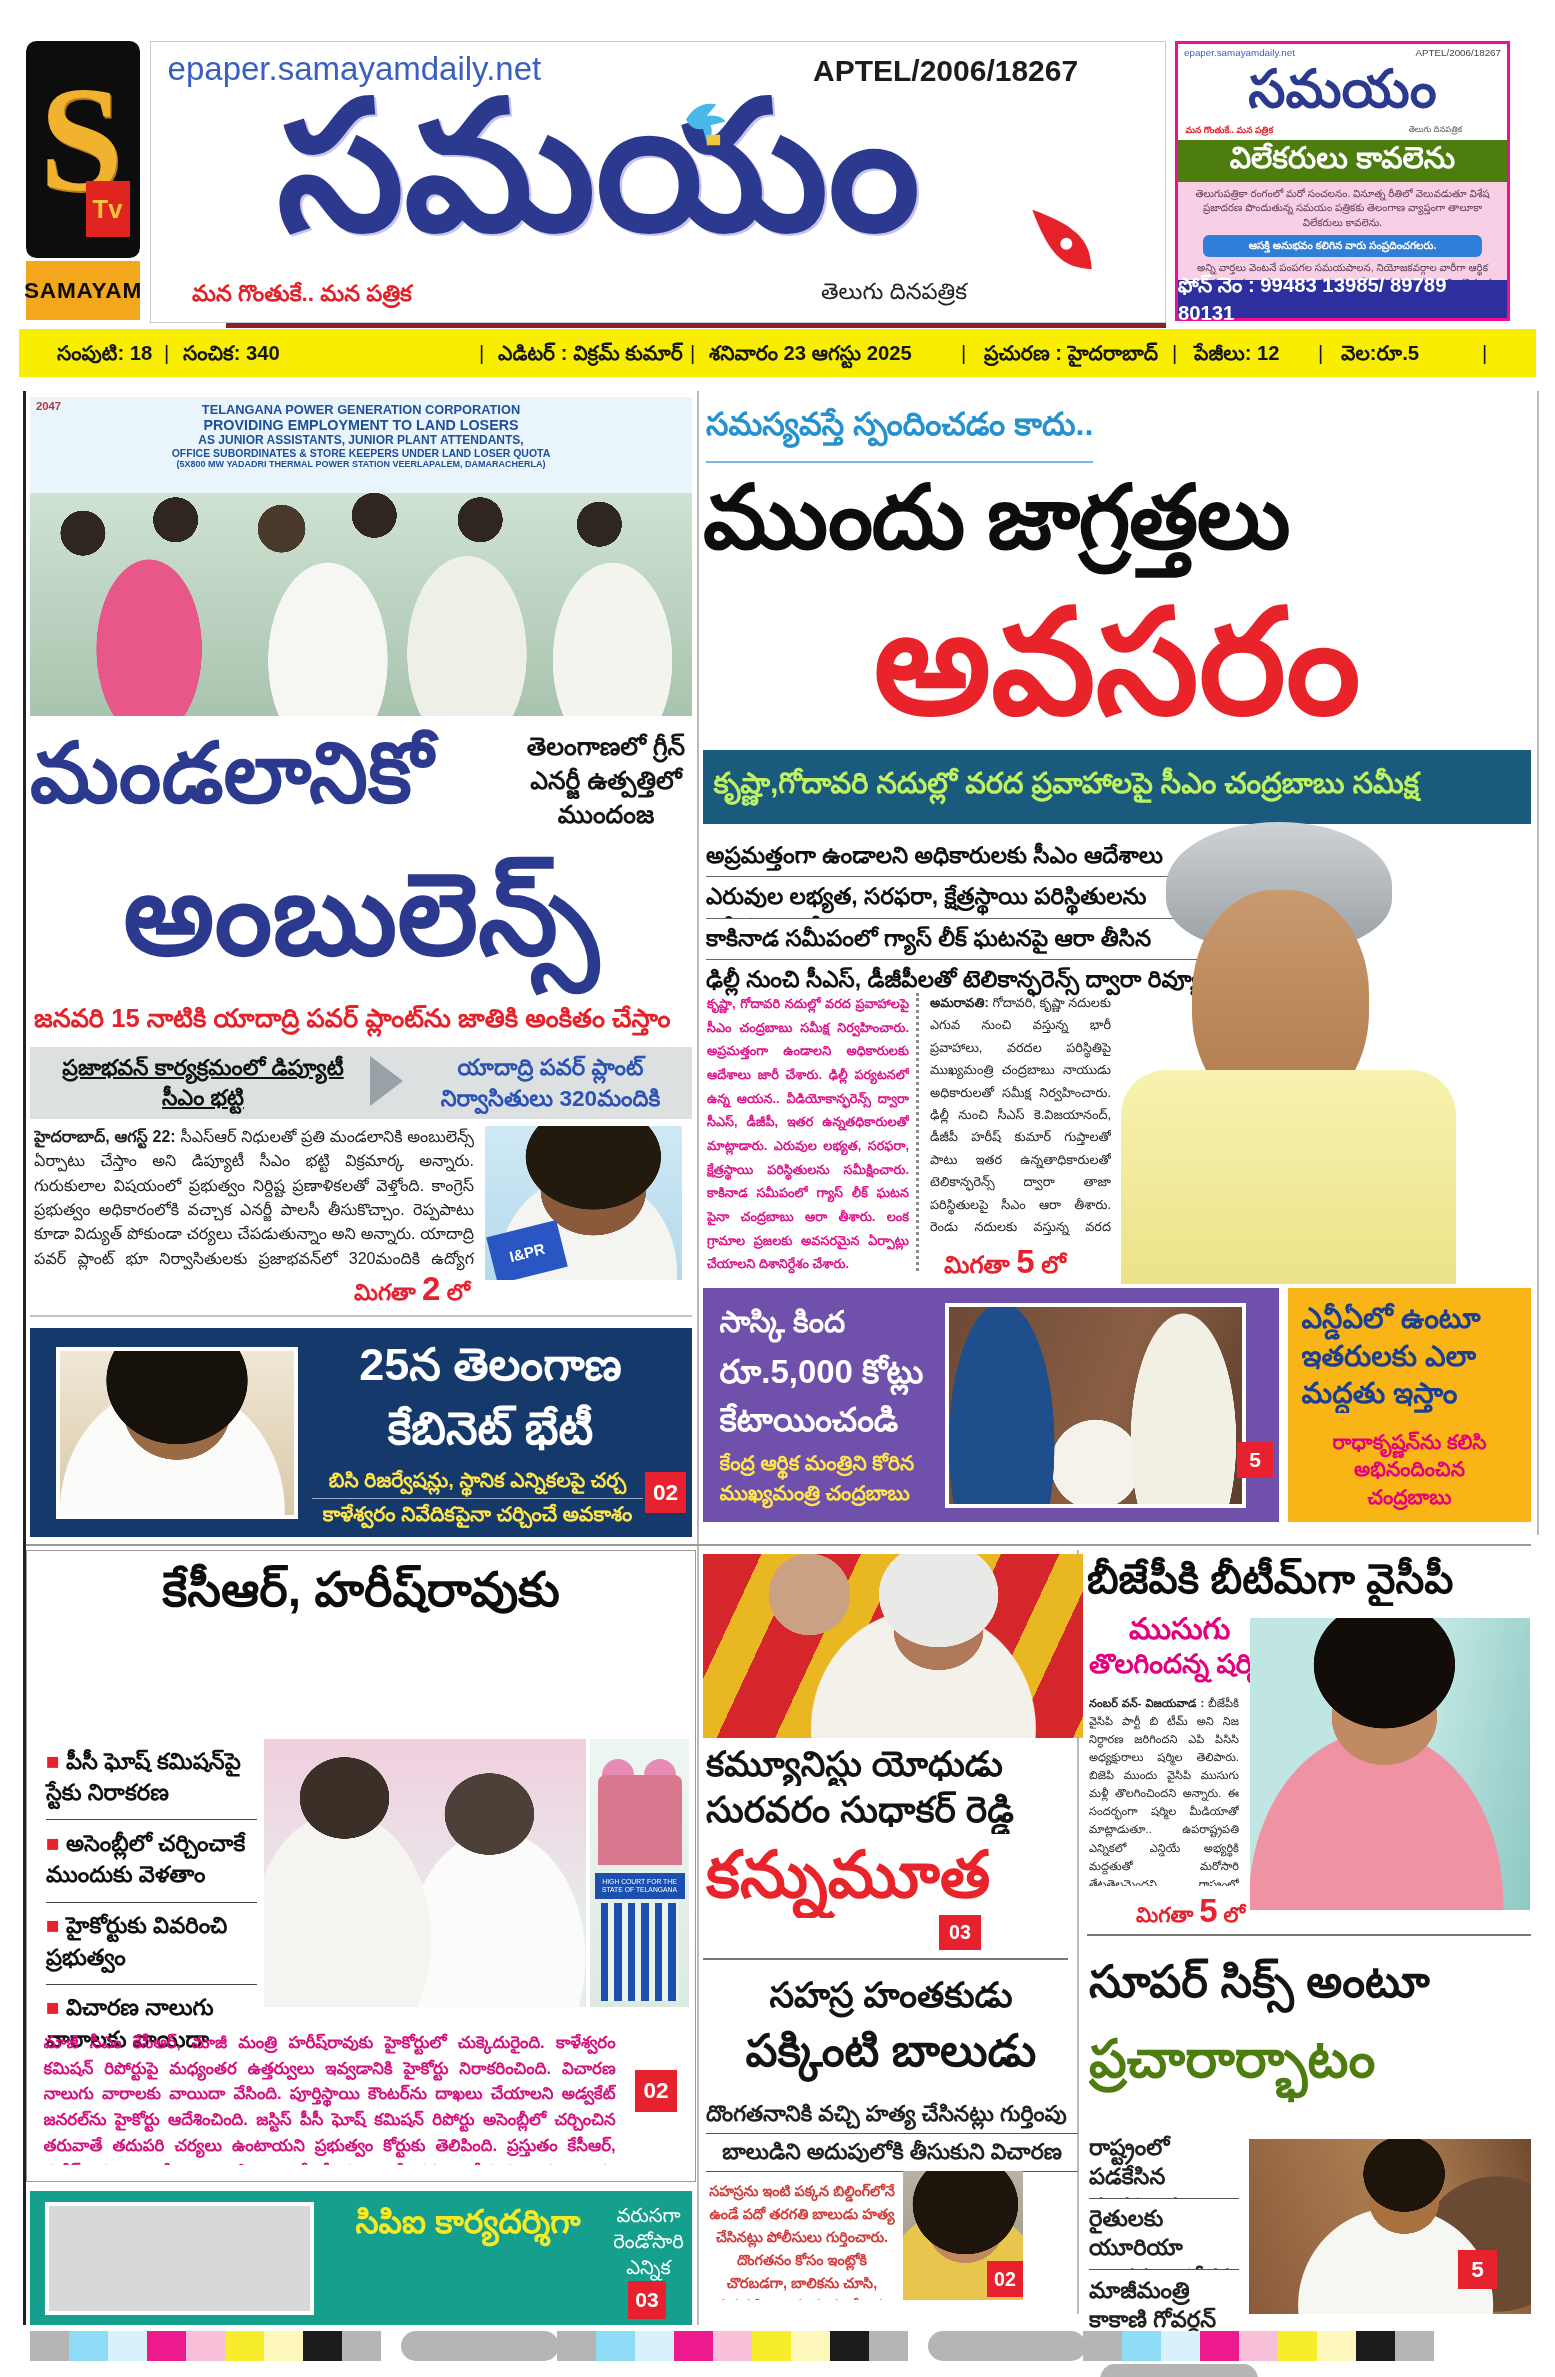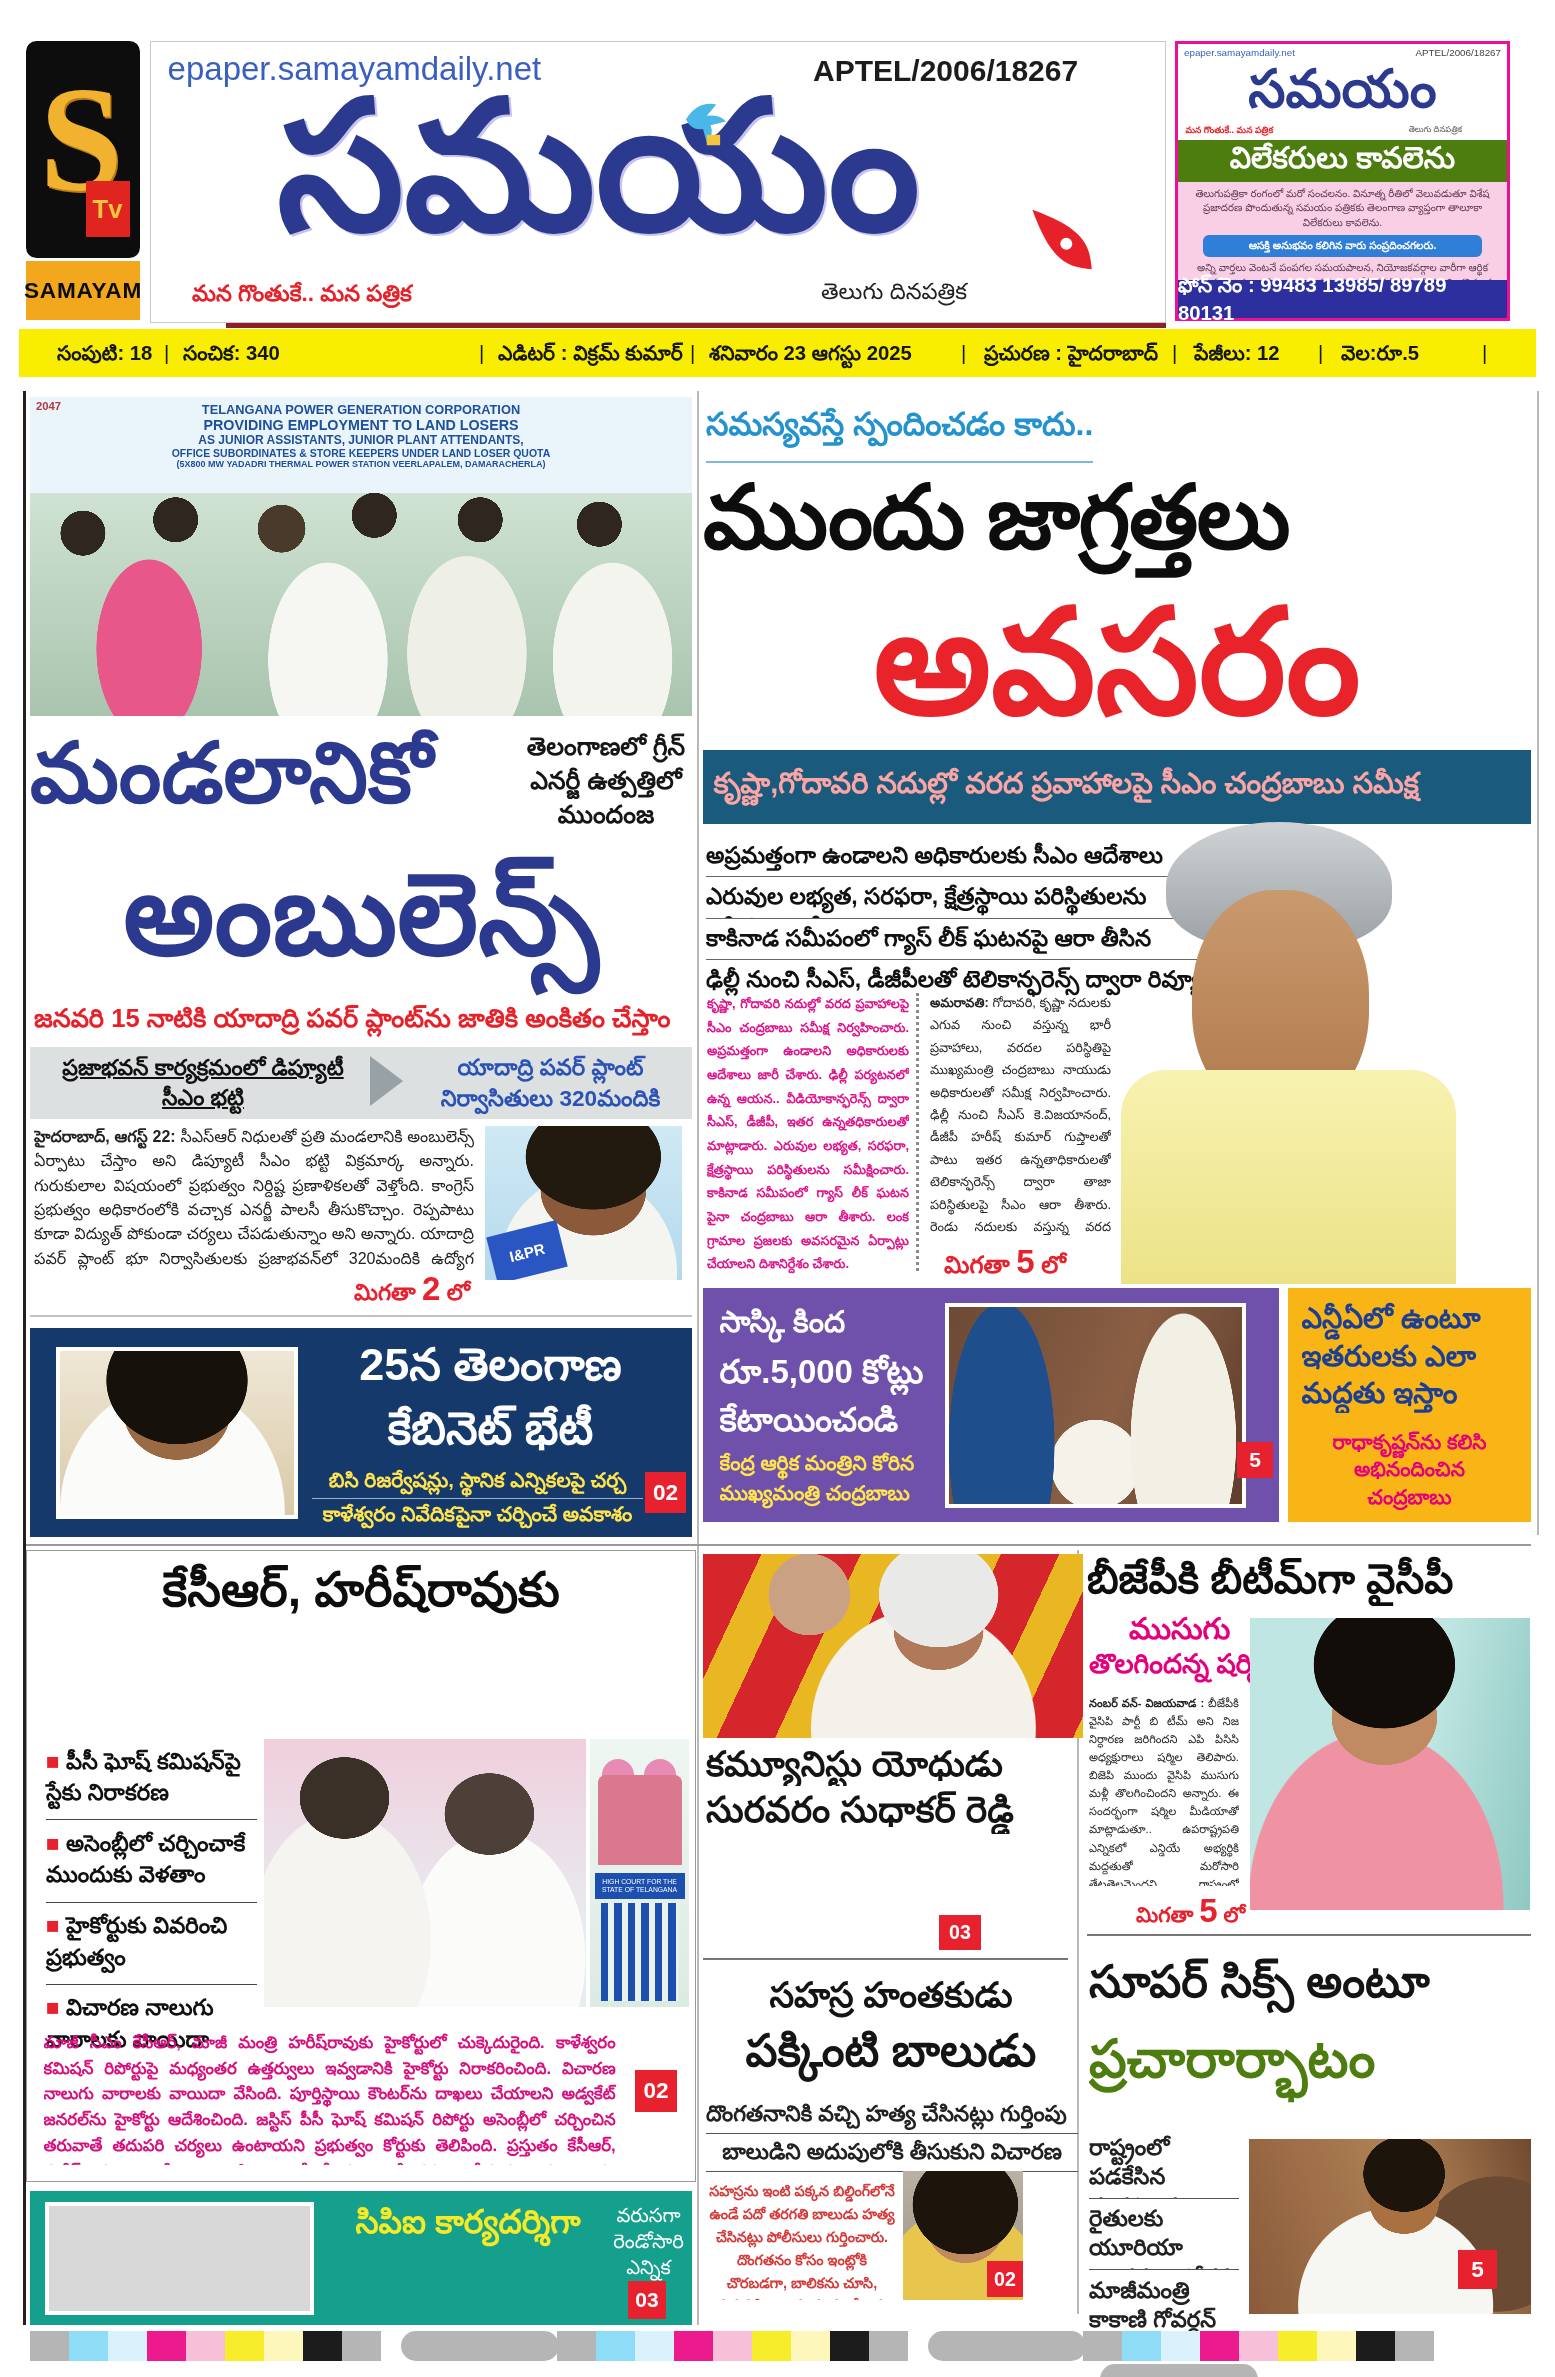--- a/index.html
+++ b/index.html
@@ -295,21 +295,21 @@
       <div>వరుసగా</div>
       <div>రెండోసారి</div>
       <div>ఎన్నిక</div>
     </div>
     <div class="pg" style="left:598px;top:90px;width:38px;height:38px;font-size:21px;">03</div>
   </div>
 
   <div class="abs b" style="left:706px;top:406px;font-size:32px;color:#2492cf;border-bottom:2.3px solid #7fb8dd;padding-bottom:10.5px;">సమస్యవస్తే స్పందించడం కాదు..</div>
   <div class="abs cut" style="left:703px;top:457px;width:828px;height:124px;font-size:89px;line-height:120px;font-weight:900;color:#0d0d0d;letter-spacing:-1.5px;">ముందు జాగ్రత్తలు</div>
   <div class="abs cut ctr" style="left:703px;top:579px;width:828px;height:172px;font-size:147px;line-height:166px;font-weight:900;color:#e8232a;">అవసరం</div>
-  <div class="abs cut b" style="left:703px;top:750px;width:828px;height:74px;background:#1a5a7d;color:#fca5a5;font-size:29px;display:flex;align-items:center;padding-left:10.5px;box-sizing:border-box;">కృష్ణా,గోదావరి నదుల్లో వరద ప్రవాహాలపై సీఎం చంద్రబాబు సమీక్ష</div>
+  <div class="abs cut b" style="left:703px;top:750px;width:828px;height:74px;background:#1a5a7d;color:#bef264;font-size:29px;display:flex;align-items:center;padding-left:10.5px;box-sizing:border-box;">కృష్ణా,గోదావరి నదుల్లో వరద ప్రవాహాలపై సీఎం చంద్రబాబు సమీక్ష</div>
 
   <div class="abs" style="left:706px;top:837px;width:497px;">
     <div class="cut" style="border-bottom:1.5px solid #666;padding:4.5px 0 7.5px;font-size:23px;font-weight:bold;height:27px;">అప్రమత్తంగా ఉండాలని అధికారులకు సీఎం ఆదేశాలు</div>
     <div class="cut" style="border-bottom:1.5px solid #666;padding:6px 0 7.5px;font-size:23px;font-weight:bold;height:27px;">ఎరువుల లభ్యత, సరఫరా, క్షేత్రస్థాయి పరిస్థితులను సమీక్షించిన సీఎం</div>
     <div class="cut" style="border-bottom:1.5px solid #666;padding:6px 0 7.5px;font-size:23px;font-weight:bold;height:27px;">కాకినాడ సమీపంలో గ్యాస్ లీక్ ఘటనపై ఆరా తీసిన ముఖ్యమంత్రి</div>
     <div class="cut" style="padding:6px 0 6px;font-size:23px;font-weight:bold;height:27px;">ఢిల్లీ నుంచి సీఎస్, డీజీపీలతో టెలికాన్ఫరెన్స్ ద్వారా రివ్యూ</div>
   </div>
 
   <div class="abs cut" style="left:707px;top:992px;width:202px;height:284px;font-size:12.8px;line-height:1.85;color:#e0148c;font-weight:bold;text-align:justify;">కృష్ణా, గోదావరి నదుల్లో వరద ప్రవాహాలపై సీఎం చంద్రబాబు సమీక్ష నిర్వహించారు. అప్రమత్తంగా ఉండాలని అధికారులకు ఆదేశాలు జారీ చేశారు. ఢిల్లీ పర్యటనలో ఉన్న ఆయన.. వీడియోకాన్ఫరెన్స్ ద్వారా సీఎస్, డీజీపీ, ఇతర ఉన్నతధికారులతో మాట్లాడారు. ఎరువుల లభ్యత, సరఫరా, క్షేత్రస్థాయి పరిస్థితులను సమీక్షించారు. కాకినాడ సమీపంలో గ్యాస్ లీక్ ఘటన పైనా చంద్రబాబు ఆరా తీశారు. లంక గ్రామాల ప్రజలకు అవసరమైన ఏర్పాట్లు చేయాలని దిశానిర్దేశం చేశారు.</div>
   <div class="abs" style="left:916px;top:993px;width:0;height:278px;border-left:3px dotted #8a8a8a;"></div>
@@ -347,20 +347,21 @@
     <div class="abs cut b ctr" style="left:7.5px;top:141px;width:228px;height:87px;font-size:20.3px;line-height:1.35;color:#e5007d;">
       <div>రాధాకృష్ణన్​ను కలిసి</div>
       <div>అభినందించిన</div>
       <div>చంద్రబాబు</div>
     </div>
   </div>
 
   <div class="photo" id="phSura" style="left:703px;top:1554px;width:380px;height:184px;"></div>
   <div class="abs cut xb" style="left:706px;top:1744px;width:376px;height:42px;font-size:35px;color:#141414;">కమ్యూనిస్టు యోధుడు</div>
   <div class="abs cut xb" style="left:706px;top:1789px;width:376px;height:45px;font-size:36px;color:#141414;">సురవరం సుధాకర్ రెడ్డి</div>
+  <div class="abs cut xb" style="left:706px;top:1837px;width:331px;height:81px;font-size:65px;color:#e8232a;">కన్నుమూత</div>
   <div class="pg" style="left:939px;top:1915px;width:42px;height:35px;font-size:19.6px;">03</div>
   <div class="hrule" style="left:703px;top:1958px;width:365px;background:#777;"></div>
 
   <div class="abs cut xb ctr" style="left:703px;top:1975px;width:376px;height:45px;font-size:35px;color:#141414;">సహస్ర హంతకుడు</div>
   <div class="abs cut xb ctr" style="left:703px;top:2025px;width:376px;height:60px;font-size:45px;color:#141414;">పక్కింటి బాలుడు</div>
   <div class="abs cut b" style="left:706px;top:2101px;width:372px;height:32px;font-size:22px;color:#222;border-bottom:1.5px solid #555;">దొంగతనానికి వచ్చి హత్య చేసినట్లు గుర్తింపు</div>
   <div class="abs cut b ctr" style="left:706px;top:2139px;width:372px;height:32px;font-size:22px;color:#222;border-bottom:1.5px solid #555;">బాలుడిని అదుపులోకి తీసుకుని విచారణ</div>
   <div class="abs cut ctr" style="left:707px;top:2180px;width:190px;height:120px;font-size:14.3px;line-height:1.6;color:#d43a3a;font-weight:bold;">సహస్రను ఇంటి పక్కన బిల్డింగ్​లోనే ఉండే పదో తరగతి బాలుడు హత్య చేసినట్లు పోలీసులు గుర్తించారు. దొంగతనం కోసం ఇంట్లోకి చొరబడగా, బాలికను చూసి, భయపడి ఆమెను హత్య చేశాడు.</div>
   <div class="photo" id="phGirl" style="left:903px;top:2171px;width:120px;height:129px;"></div>
   <div class="pg" style="left:987px;top:2261px;width:36px;height:36px;font-size:19.6px;">02</div>

